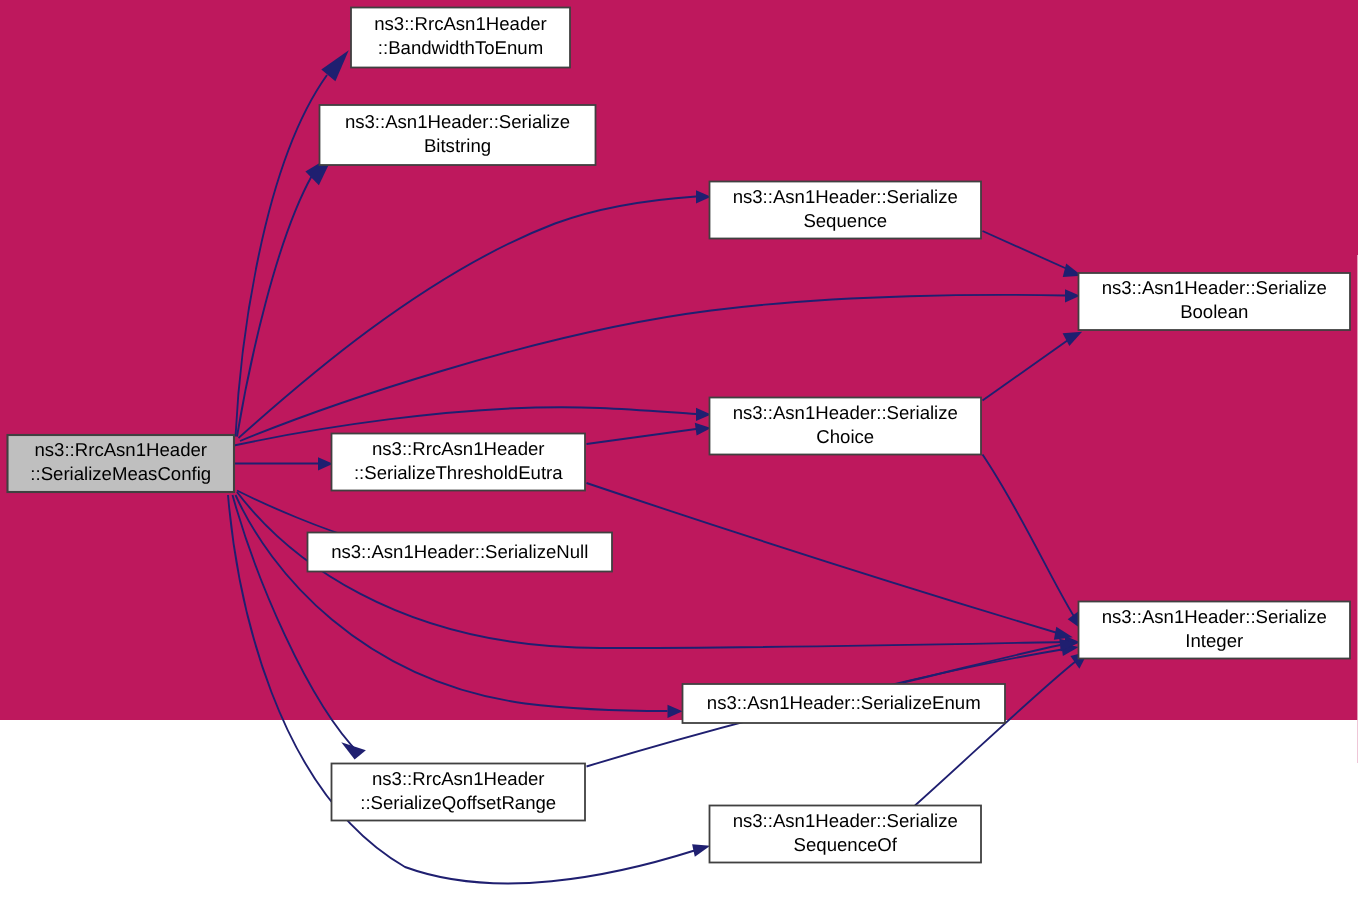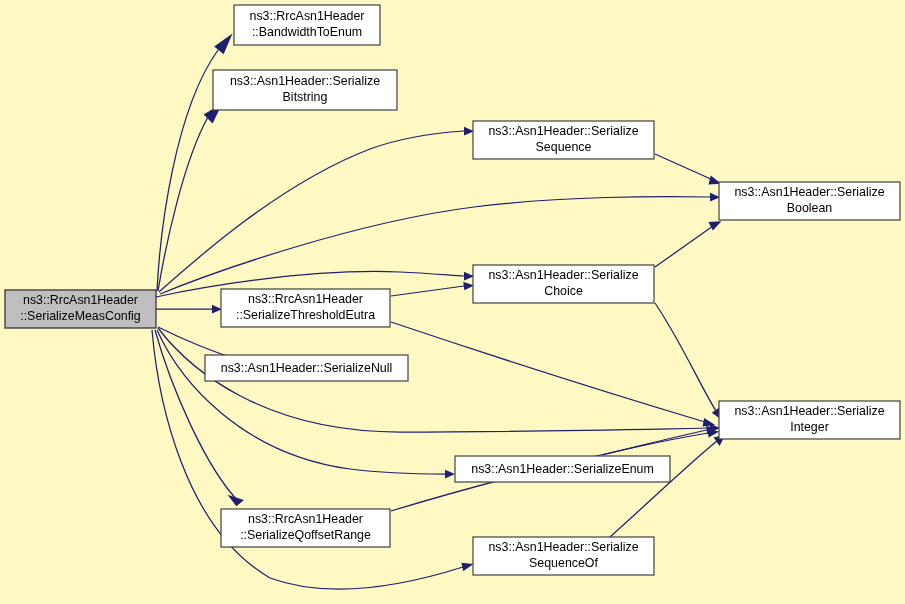--- a/index.html
+++ b/index.html
@@ -9,22 +9,22 @@
   }
   body {
     width: 905px;
     height: 604px;
     font-family: "Liberation Sans", sans-serif;
     overflow: hidden;
   }
   #graph-root {
     position: relative;
     width: 905px;
-    height: 604px;
-    background: #fef9c3;
+    height: 480px;
+    background: #be185d;
   }
   svg#callgraph {
     display: block;
     width: 905px;
     height: 604px;
   }
   .node-box {
     fill: #ffffff;
     stroke: #404040;
     stroke-width: 1.2;

